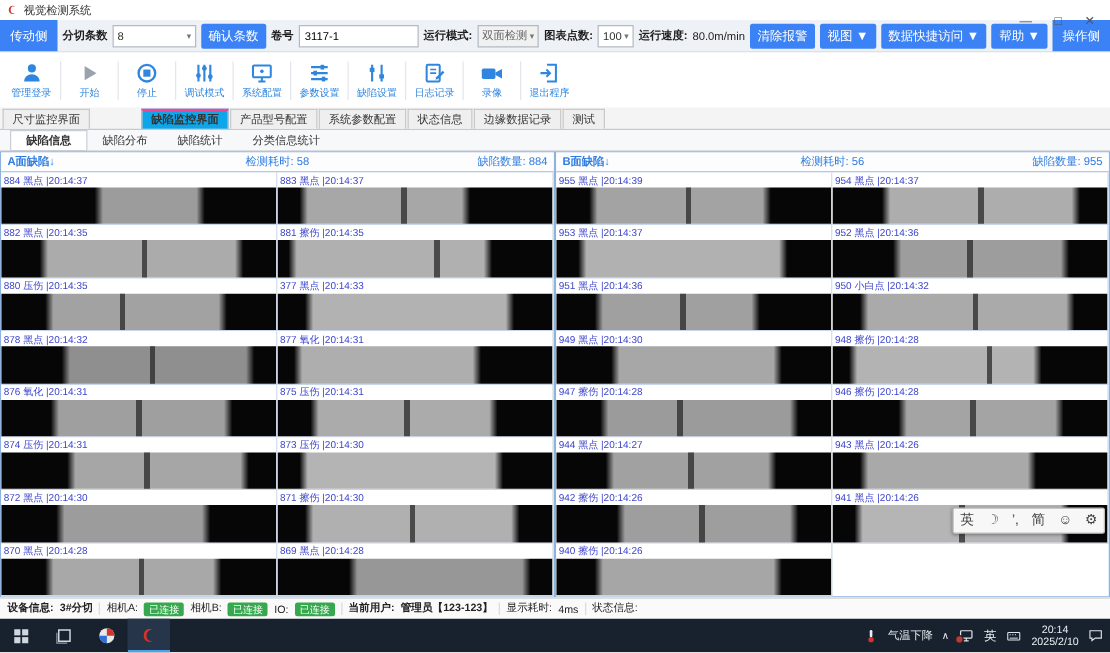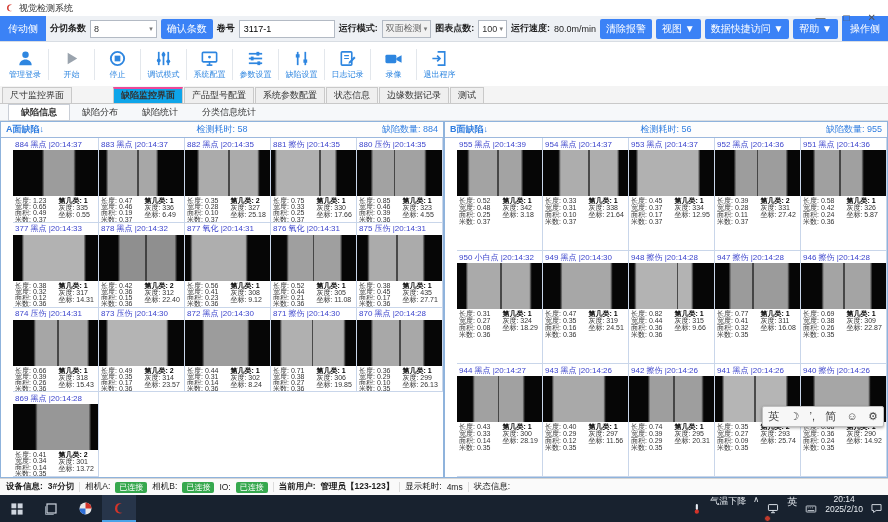--- a/index.html
+++ b/index.html
@@ -44,41 +44,41 @@
   .subtab{padding:1px 12px;color:#333;cursor:pointer;white-space:nowrap;}
   .subtab.active{background:#fff;border:1px solid #c9ced6;font-weight:bold;}
 
   
   .content{flex:1 1 auto;display:flex;min-height:0;background:#fff;}
   .panel{flex:1;border:1px solid #8fb3dc;display:flex;flex-direction:column;min-width:0;}
   .phead{height:16px;flex:0 0 auto;display:flex;align-items:center;font-size:9px;border-bottom:1px solid #9db8dd;padding:0 5px;background:#fdfdfd;}
   .ptitle{width:30%;color:#2f7de0;font-weight:bold;white-space:nowrap;}
   .ptime{width:40%;text-align:center;color:#2f7de0;white-space:nowrap;}
   .pcount{width:30%;text-align:right;color:#2f7de0;white-space:nowrap;}
-  .pgrid{flex:1;display:grid;grid-template-columns:repeat(5,1fr);grid-auto-rows:1fr;min-height:0;margin-left:12px;}
+  .pgrid{flex:1;display:grid;grid-template-columns:repeat(2,1fr);grid-auto-rows:1fr;min-height:0;}
   .cell{border-right:1px solid #c9d6ea;border-bottom:1px solid #c9d6ea;display:flex;flex-direction:column;overflow:hidden;cursor:pointer;background:#fff;min-width:0;}
   .clabel{height:12px;flex:0 0 auto;font-size:8px;color:#3c44cc;display:flex;align-items:center;padding:0 2px;white-space:nowrap;overflow:hidden;}
   .cimg{height:46px;flex:0 0 auto;background:#aaa;}
   .cmeta{flex:1;display:flex;font-size:7px;line-height:1.0;color:#333;padding:1px 2px 0 2px;gap:2px;min-height:0;overflow:hidden;}
   .mcol{flex:1.1;display:flex;flex-direction:column;gap:0;}
   .mcol.r{flex:1;}
   .mcol div{white-space:nowrap;overflow:hidden;}
   .mcol.r div:first-child{font-weight:bold;color:#000;}
 
   
   .statusbar{height:17px;flex:0 0 auto;background:#fafafa;border-top:1px solid #d5d5d5;display:flex;align-items:center;gap:5px;padding:0 6px;font-size:8.5px;color:#222;white-space:nowrap;}
   .sb-b{font-weight:bold;}
   .badge{background:#36a84e;color:#fff;border-radius:2px;padding:0 4px;font-size:8px;line-height:11px;}
   .sb-sep{width:1px;height:10px;background:#dcdcdc;}
 
   
   .taskbar{height:27px;flex:0 0 auto;background:#18222f;display:flex;align-items:stretch;color:#e8edf2;}
   .tb-btn{width:34px;display:flex;align-items:center;justify-content:center;cursor:pointer;}
   .tb-btn.active{background:#27354a;box-shadow:inset 0 -2px 0 #4aa3e8;}
-  .tray{margin-left:auto;display:flex;gap:7px;padding-right:5px;font-size:9px;}
+  .tray{margin-left:auto;display:flex;align-items:center;gap:7px;padding-right:5px;font-size:9px;}
   .tray-ico{position:relative;display:flex;align-items:center;cursor:pointer;}
   .tray-txt{color:#e8edf2;cursor:pointer;}
   .tray-chev{font-size:8px;cursor:pointer;}
   .tray-lang{font-size:10px;cursor:pointer;}
   .tray-time{text-align:center;font-size:8.5px;line-height:1.15;cursor:pointer;}
   .netbadge{position:absolute;left:-2px;bottom:0;width:7px;height:7px;border-radius:50%;background:#c0392b;border:1px solid #18222f;}
 
   
   .imebar{position:absolute;left:762px;top:406px;width:122px;height:21px;background:#f7f7f7;border:1px solid #bfbfbf;border-radius:2px;
           display:flex;align-items:center;justify-content:space-around;font-size:11px;color:#444;box-shadow:0 1px 3px rgba(0,0,0,.35);z-index:8;}

